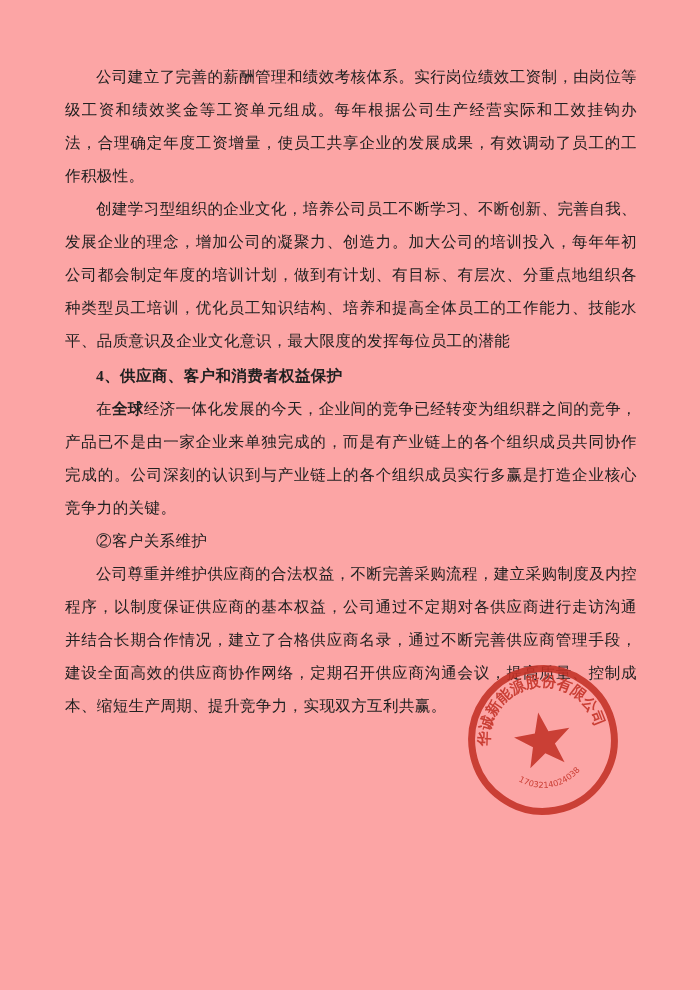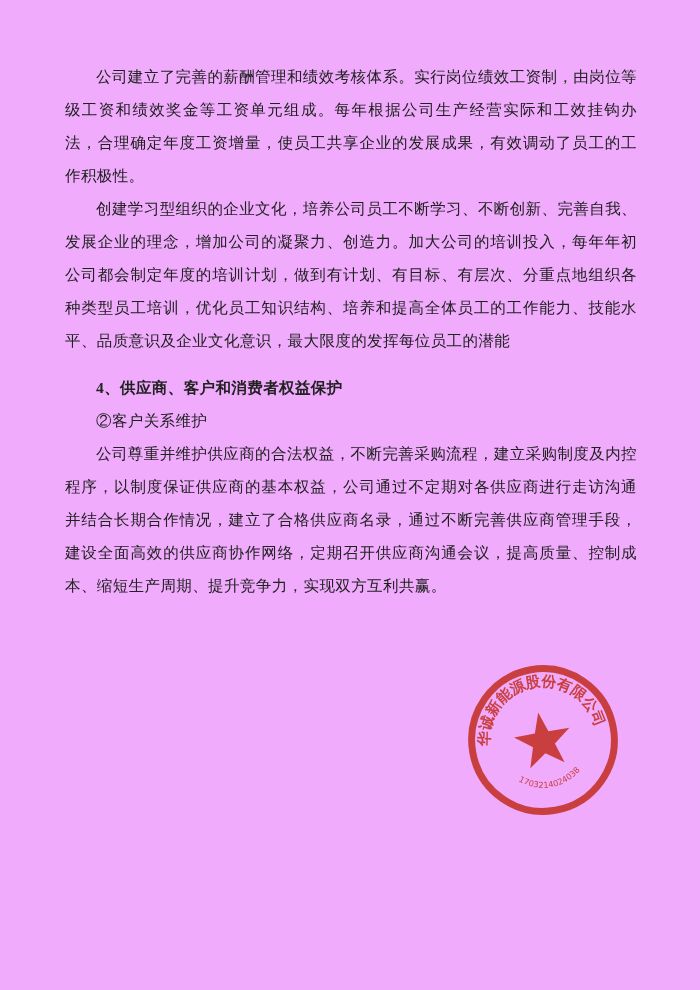--- a/index.html
+++ b/index.html
@@ -1,21 +1,21 @@
 <!DOCTYPE html>
 <html><head>
 <meta charset="utf-8">
 <style>
   html, body { margin: 0; padding: 0; background: #ffffff; }
 
   .page {
     position: relative;
     width: 700px;
     height: 990px;
-    background: #f0abfc;
+    background: #fca5a5;
     overflow: hidden;
     font-family: "Liberation Serif", "DejaVu Serif", serif;
     color: #212121;
   }
 
   .doc-body {
     position: absolute;
     left: 65px;
     top: 60px;
     width: 572px;
@@ -27,21 +27,21 @@
     line-height: 33px;
     text-align: justify;
     text-indent: 2em;
     letter-spacing: 0.4px;
     word-break: break-all;
   }
 
   .para.heading {
     font-weight: bold;
     text-align: left;
-    margin-top: 14px;
+    margin-top: 2px;
   }
 
   .para.sub-heading {
     text-align: left;
   }
 
   .b { font-weight: bold; }
 
   .stamp {
     position: absolute;
@@ -58,20 +58,21 @@
 </style>
 </head>
 <body>
 
 <div class="page">
 
   <main class="doc-body">
       <p class="para body"><span>公司建立了完善的薪酬管理和绩效考核体系。实行岗位绩效工资制，由岗位等级工资和绩效奖金等工资单元组成。每年根据公司生产经营实际和工效挂钩办法，合理确定年度工资增量，使员工共享企业的发展成果，有效调动了员工的工作积极性。</span></p>
       <p class="para body"><span>创建学习型组织的企业文化，培养公司员工不断学习、不断创新、完善自我、发展企业的理念，增加公司的凝聚力、创造力。加大公司的培训投入，每年年初公司都会制定年度的培训计划，做到有计划、有目标、有层次、分重点地组织各种类型员工培训，优化员工知识结构、培养和提高全体员工的工作能力、技能水平、品质意识及企业文化意识，最大限度的发挥每位员工的潜能</span></p>
       <p class="para heading"><span class="b">4、供应商、客户和消费者权益保护</span></p>
+      <p class="para body"><span>在</span><span class="b">全球</span><span>经济一体化发展的今天，企业间的竞争已经转变为组织群之间的竞争，产品已不是由一家企业来单独完成的，而是有产业链上的各个组织成员共同协作完成的。公司深刻的认识到与产业链上的各个组织成员实行多赢是打造企业核心竞争力的关键。</span></p>
       <p class="para sub-heading"><span>②客户关系维护</span></p>
       <p class="para body"><span>公司尊重并维护供应商的合法权益，不断完善采购流程，建立采购制度及内控程序，以制度保证供应商的基本权益，公司通过不定期对各供应商进行走访沟通并结合长期合作情况，建立了合格供应商名录，通过不断完善供应商管理手段，建设全面高效的供应商协作网络，定期召开供应商沟通会议，提高质量、控制成本、缩短生产周期、提升竞争力，实现双方互利共赢。</span></p>
     </main>
 
   <div class="stamp">
     <svg viewBox="0 0 200 200" xmlns="http://www.w3.org/2000/svg">
       <defs>
         <path id="seal-top-arc" d="M 49.2 135.6 A 62 62 0 1 1 150.8 135.6" fill="none"></path>
         <path id="seal-bottom-arc" d="M 64.6 142.1 A 55 55 0 0 0 135.4 142.1" fill="none"></path>
       </defs>

